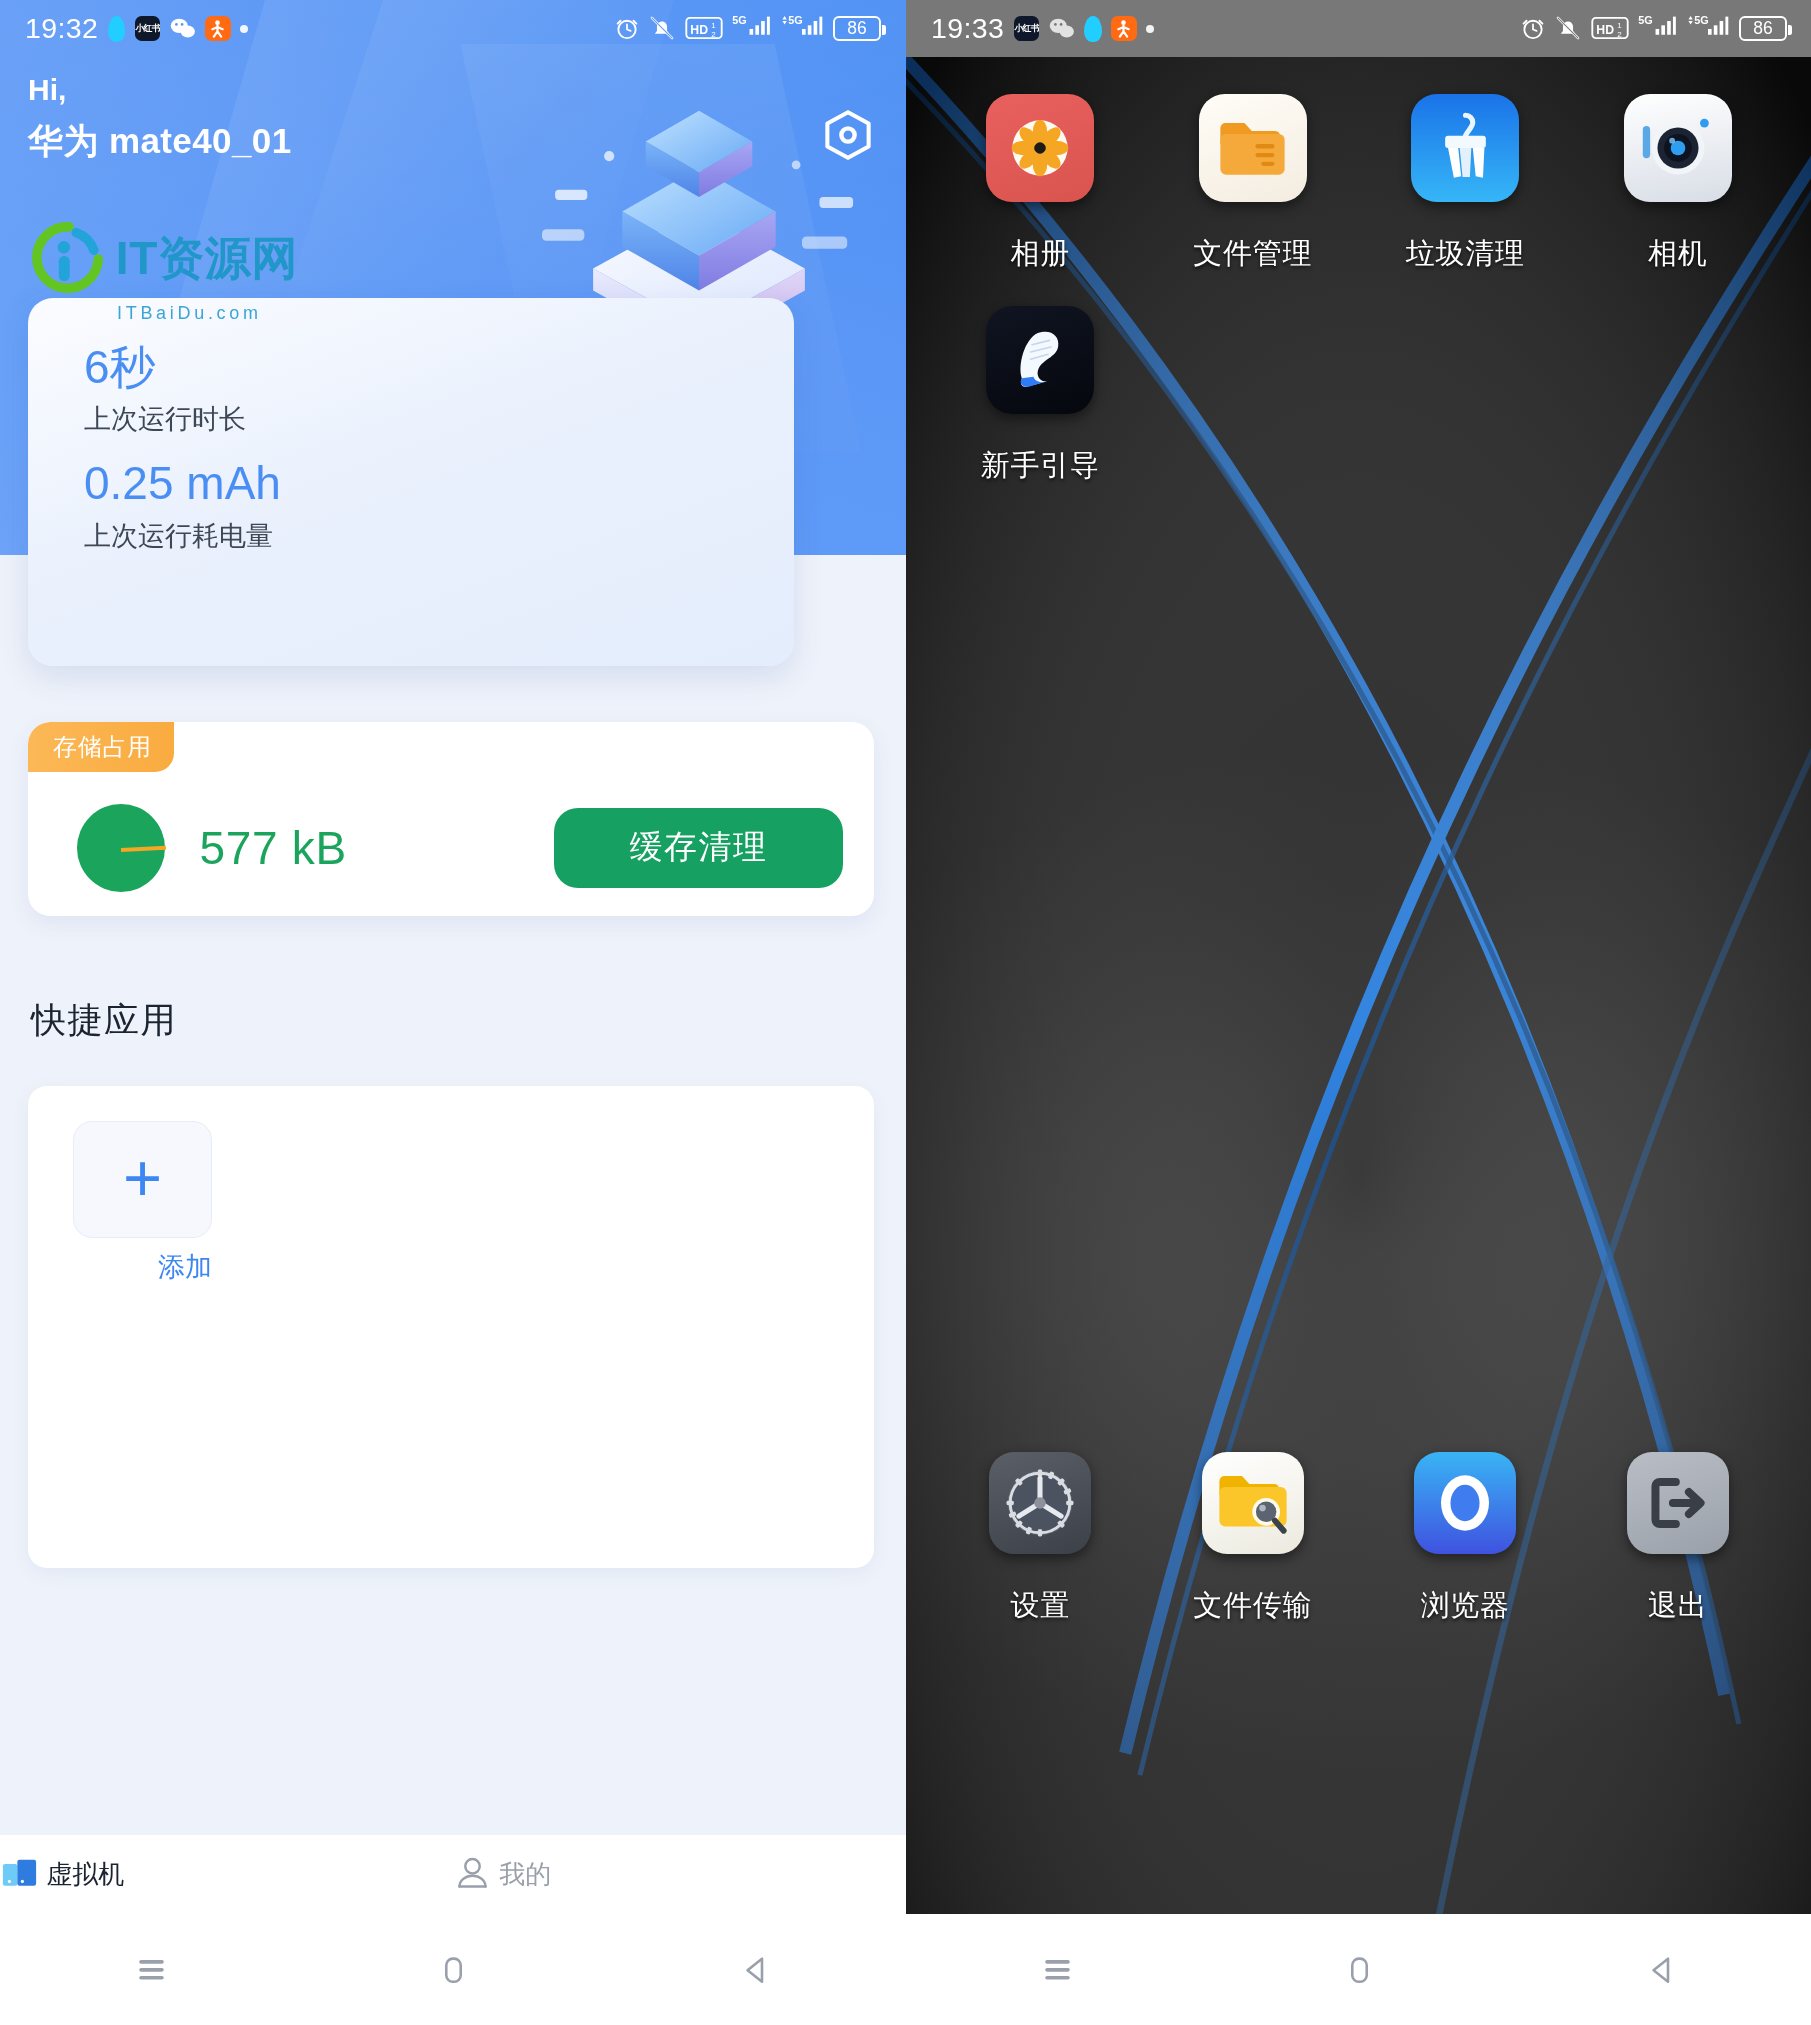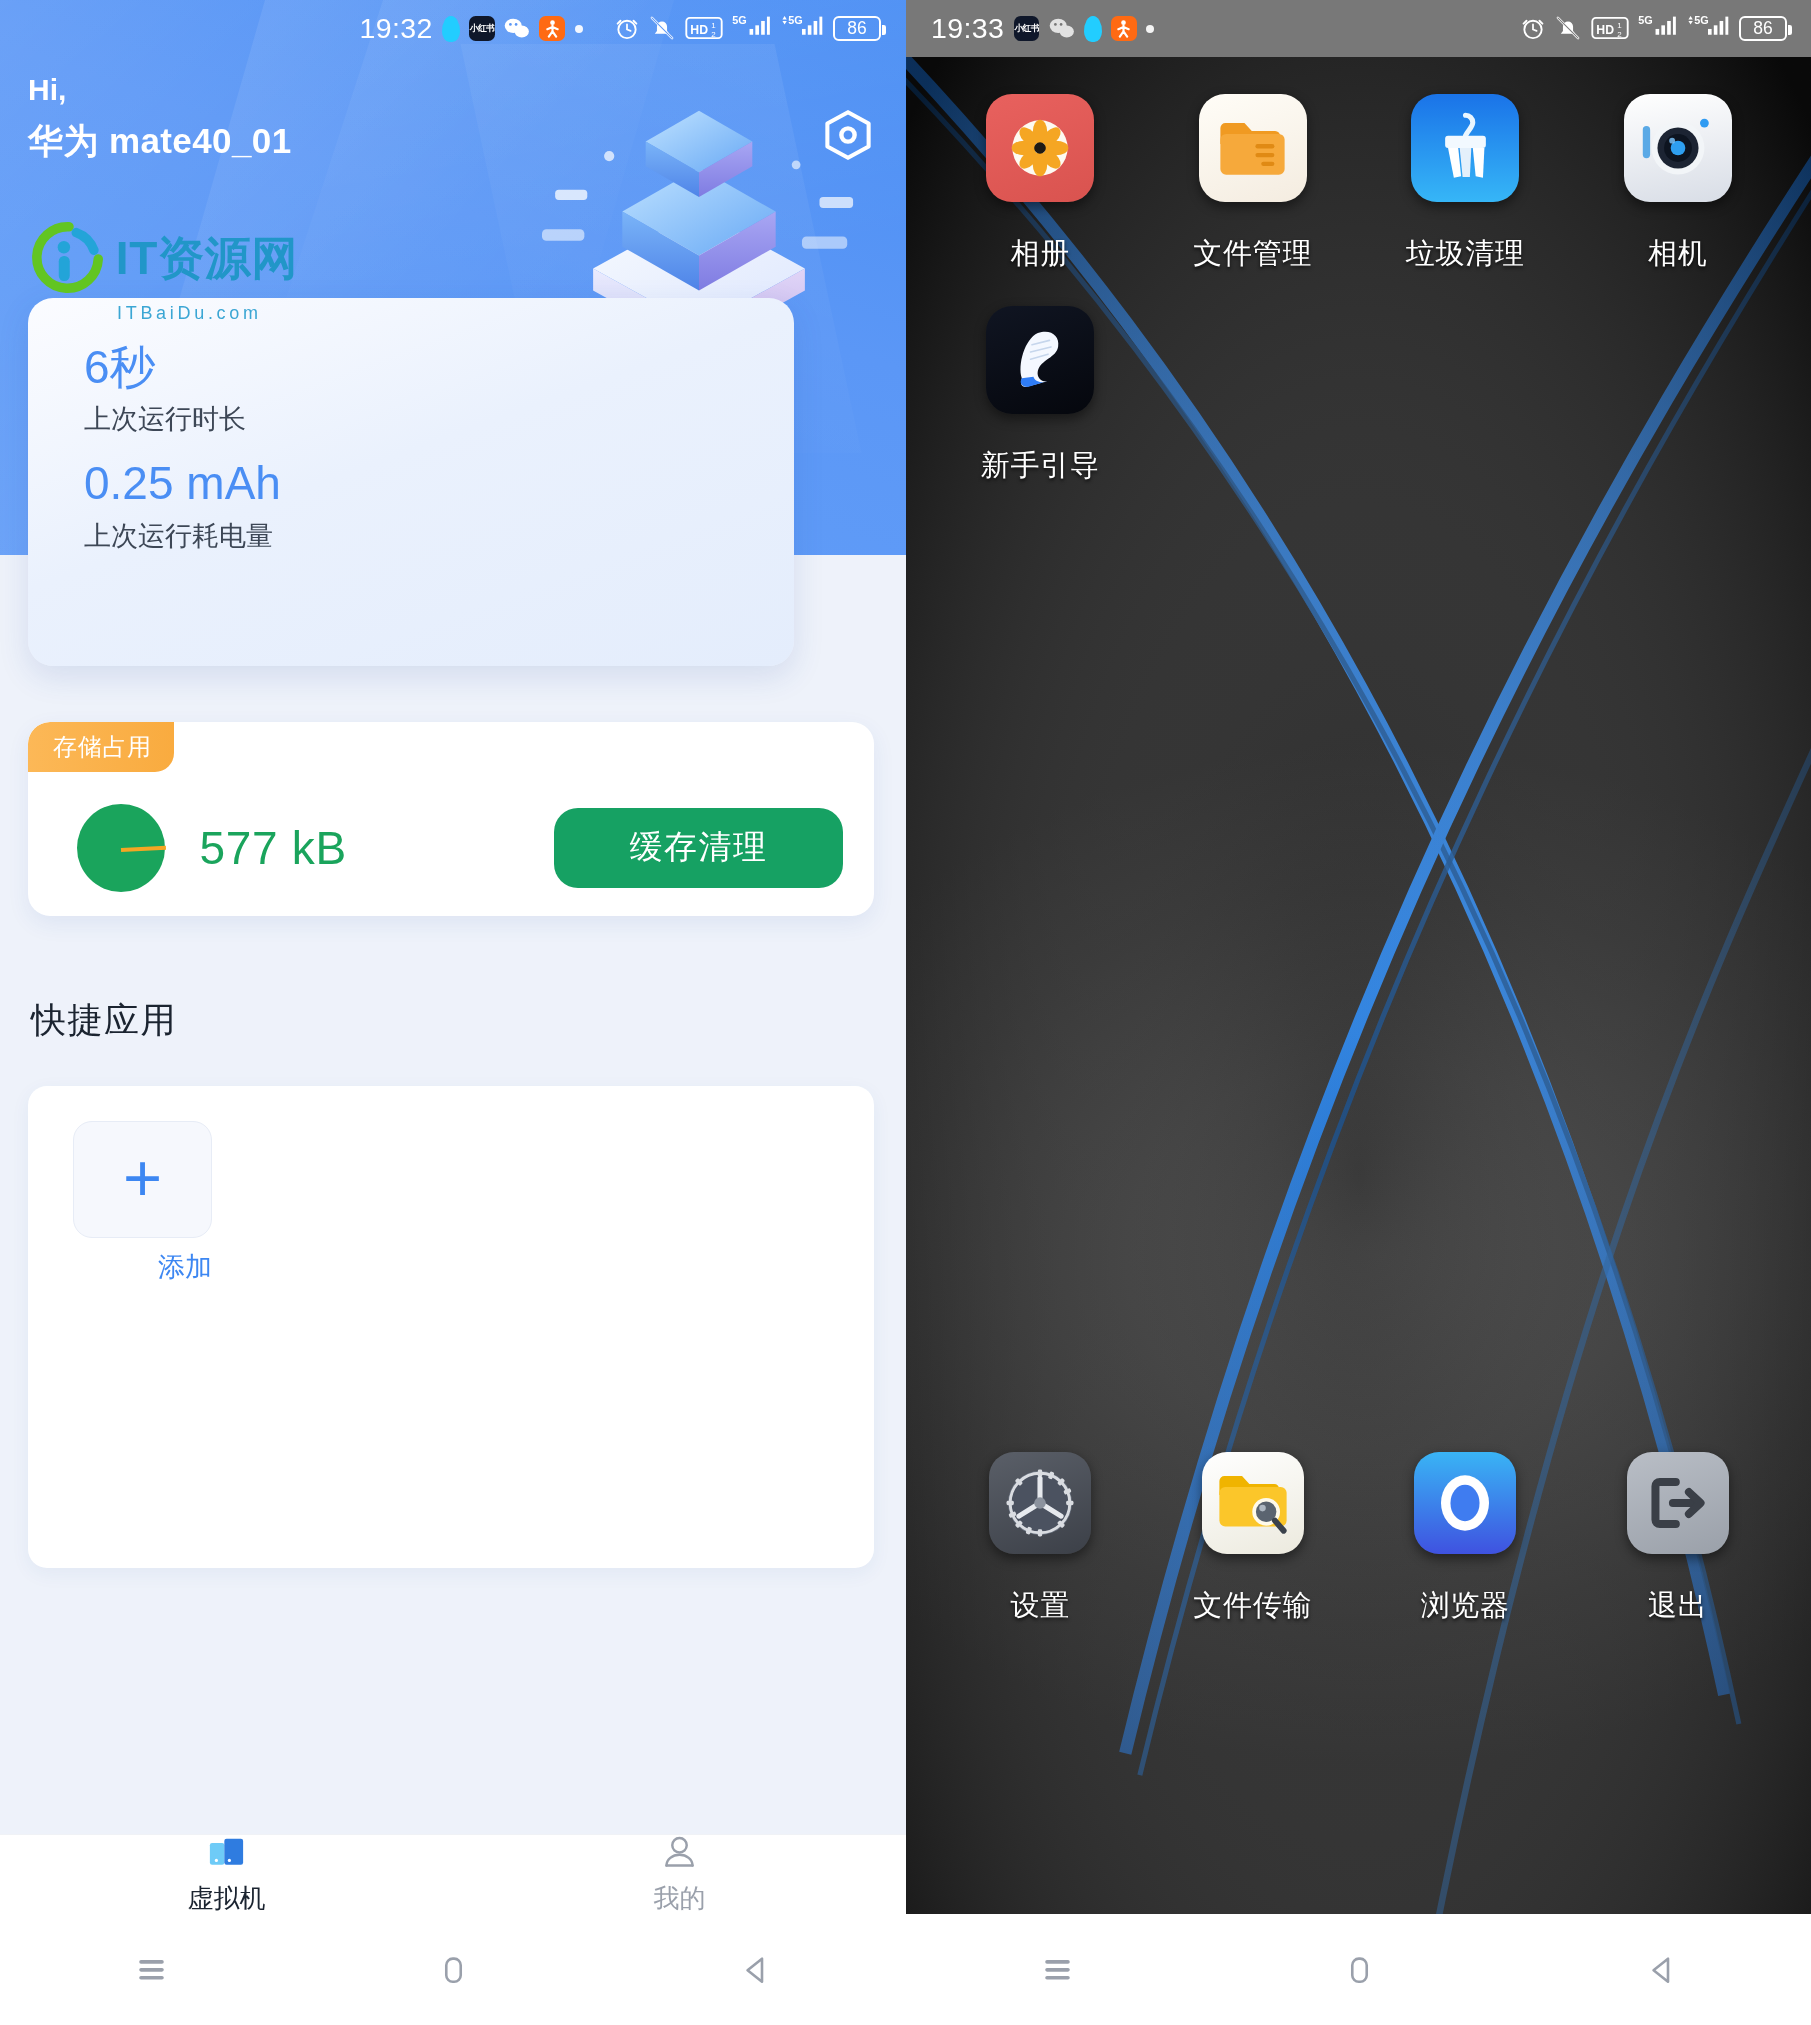--- a/index.html
+++ b/index.html
@@ -36,21 +36,21 @@
   }
   .hero-facet2{
     position:absolute; width:314px; height:409px; top:44px; left:504px;
     background:linear-gradient(200deg,rgba(255,255,255,.07),rgba(255,255,255,0));
     transform:skewX(12deg);
   }
 
   
   .statusbar {
     position:absolute; top:0; left:0; width:906px; height:57px;
-    display:flex; align-items:center; justify-content:flex-end;
+    display:flex; align-items:center; justify-content:space-between;
     padding:0 25px; z-index:20; color:#fff;gap:31px;
   }
   .sb-left { display:flex; align-items:center; gap:9.5px; }
   .sb-time { font-size:28.5px; font-weight:400; letter-spacing:0.4px; }
   .sb-right { display:flex; align-items:center; gap:9.5px; }
   .appicn { width:25.6px; height:25.6px; border-radius:6.6px; display:flex; align-items:center; justify-content:center;
             font-size:9.5px; color:#fff; font-weight:700; overflow:hidden; }
   .appicn.qq { background:#22cdff; border-radius:50% 50% 44% 44%/60% 60% 40% 40%; width:17.5px; height:26px;}
   .appicn.xhs { background:#0f172a; font-size:8.8px; letter-spacing:-0.7px; }
   .appicn.wx { background:transparent; }
@@ -141,21 +141,21 @@
   }
   .qa-plus { font-size:67px; color:#3d87f2; font-weight:300; line-height:.8; margin-top:-4.4px; }
   .qa-label { text-align:right; font-size:27px; color:#3d87f2; margin-top:11px; }
 
   
   .tabbar {
     position:absolute; bottom:111px; left:0; width:906px; height:80px;
     background:#fff; display:flex; align-items:center; z-index:30;
     border-top:0.7px solid #f0f2f6;
   }
-  .tab { flex:1; display:flex; flex-direction:column; align-items:center; gap:7.3px; cursor:pointer; }
+  .tab { flex:1; display:flex; flex-direction:row; align-items:center; gap:7.3px; cursor:pointer; }
   .tab-label { font-size:26px; }
   .tab.active .tab-label { color:#1b2430; font-weight:500; }
   .tab.inactive .tab-label { color:#9aa0ab; }
 
   
   #right-panel { background:#1a1a1a; }
   .rp-wall {
     position:absolute; inset:0;
     background:
       radial-gradient(ellipse 658px 511px at 52% 62%, #343434 0%, #2a2a2a 38%, #1c1c1c 72%, #141414 100%);

